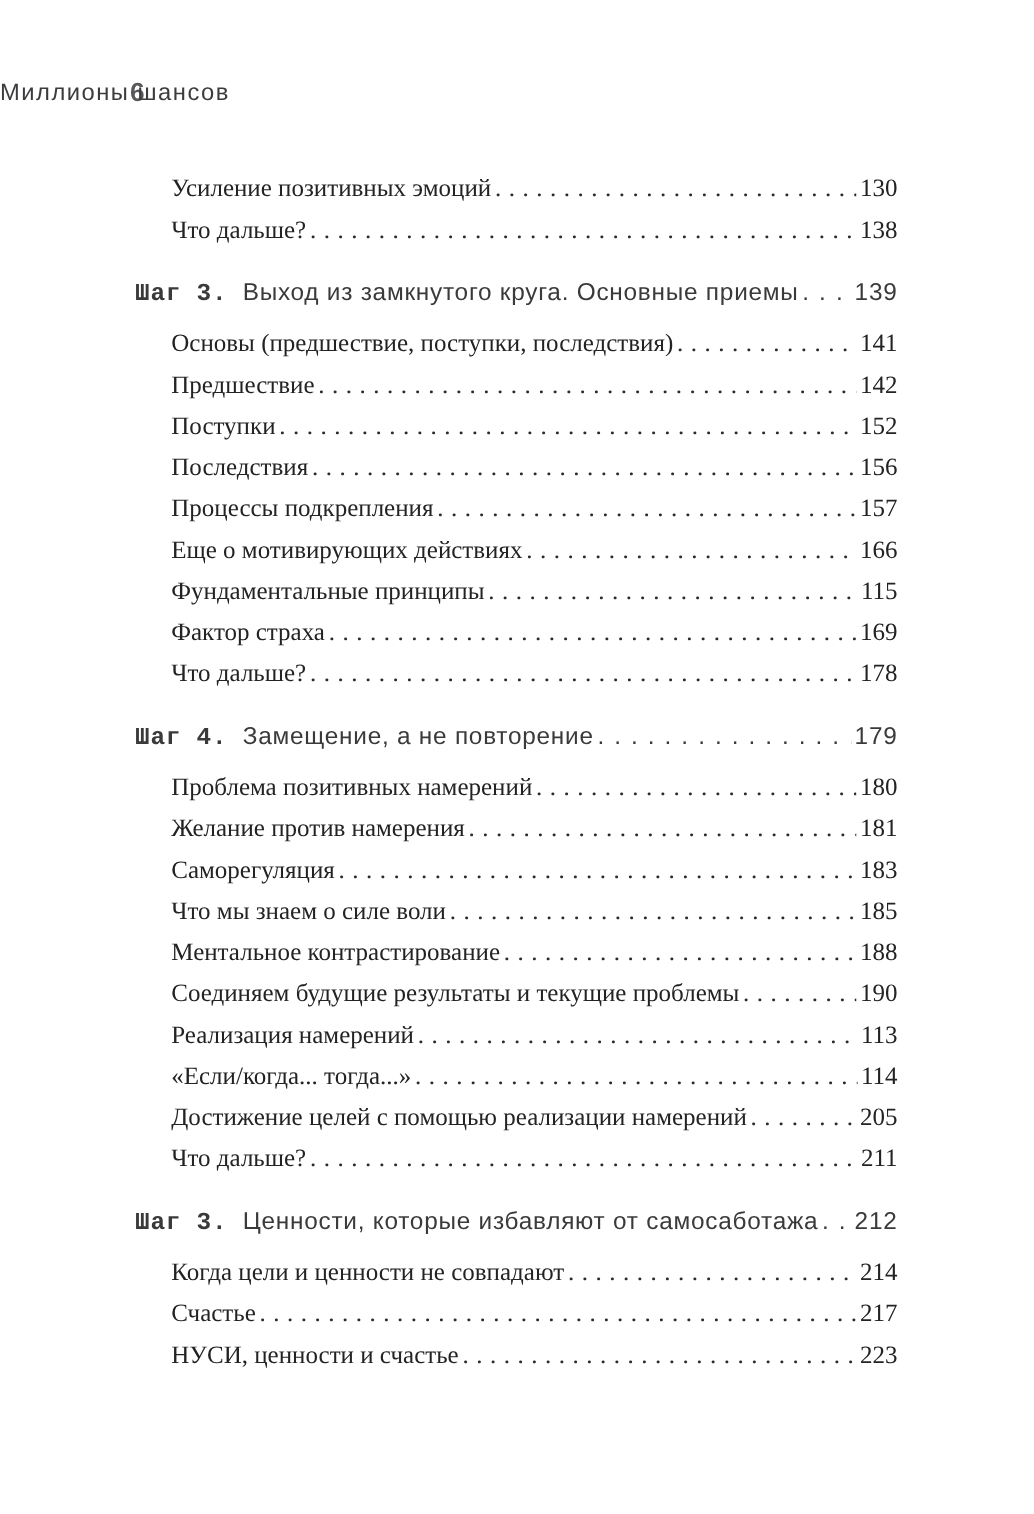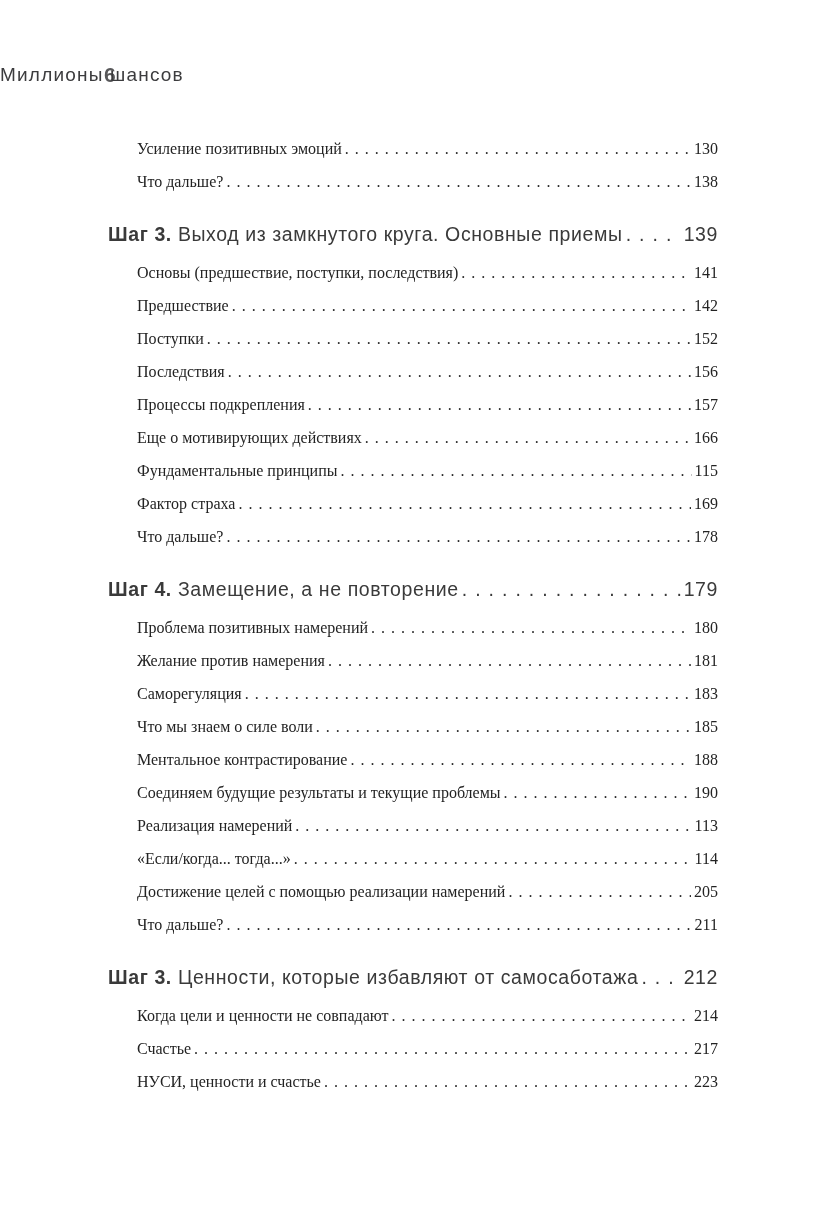--- a/index.html
+++ b/index.html
@@ -49,37 +49,38 @@
     position: absolute;
     top: 140px;
     left: 108px;
     right: 109px;
   }
   .row {
     display: flex;
     align-items: baseline;
     height: 33px;
     font-family: "Liberation Serif", serif;
-    font-size: 16px;
+    font-size: 20px;
     color: #232323;
   }
   .row.sub {
     padding-left: 29px;
   }
   .row.chapter {
     margin-top: 17px;
     margin-bottom: 8px;
     font-family: "Liberation Sans", sans-serif;
     font-size: 19.5px;
     color: #3a3a3a;
     letter-spacing: 0.6px;
   }
   .row .prefix {
     font-weight: 700;
     white-space: pre;
+    font-family: Liberation Mono, monospace;
   }
   .row .label {
     white-space: nowrap;
   }
   .leader {
     flex: 1 1 auto;
     overflow: hidden;
     white-space: nowrap;
     margin: 0 3px;
     min-width: 12px;

